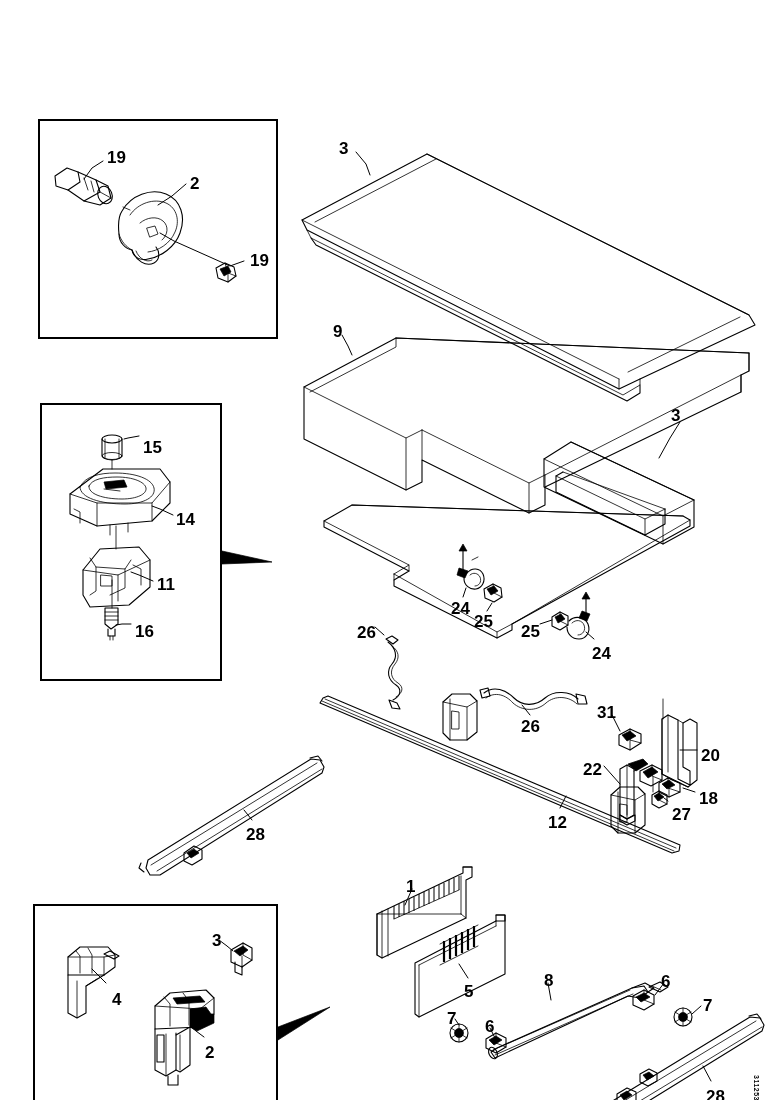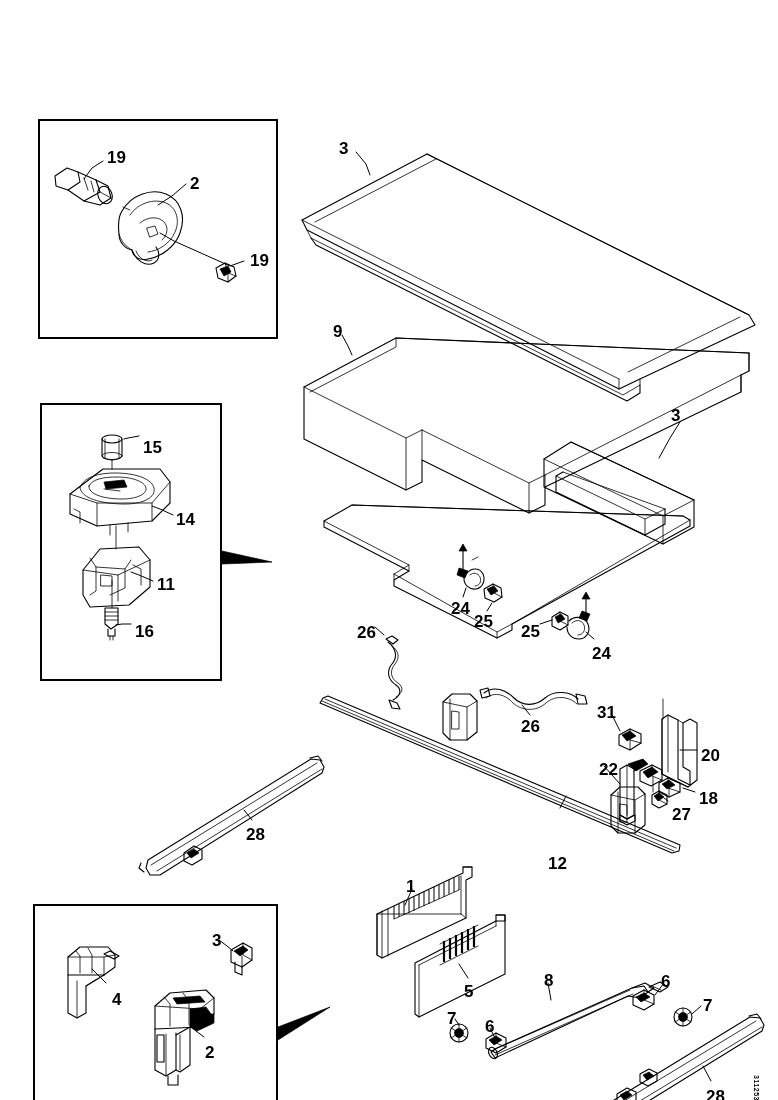--- a/index.html
+++ b/index.html
@@ -514,24 +514,24 @@
   <div class="callout" style="left:671px; top:372px;">3</div>
 
   <div class="callout" style="left:451px; top:565px;">24</div>
   <div class="callout" style="left:474px; top:578px;">25</div>
   <div class="callout" style="left:357px; top:589px;">26</div>
   <div class="callout" style="left:521px; top:588px;">25</div>
   <div class="callout" style="left:592px; top:610px;">24</div>
   <div class="callout" style="left:521px; top:683px;">26</div>
   <div class="callout" style="left:597px; top:669px;">31</div>
   <div class="callout" style="left:701px; top:712px;">20</div>
-  <div class="callout" style="left:599px; top:726px;">22</div>
+  <div class="callout" style="left:583px; top:726px;">22</div>
   <div class="callout" style="left:699px; top:755px;">18</div>
   <div class="callout" style="left:672px; top:771px;">27</div>
-  <div class="callout" style="left:548px; top:820px;">12</div>
+  <div class="callout" style="left:548px; top:779px;">12</div>
   <div class="callout" style="left:246px; top:791px;">28</div>
 
   <div class="callout" style="left:406px; top:843px;">1</div>
   <div class="callout" style="left:464px; top:948px;">5</div>
   <div class="callout" style="left:544px; top:937px;">8</div>
   <div class="callout" style="left:485px; top:983px;">6</div>
   <div class="callout" style="left:447px; top:975px;">7</div>
   <div class="callout" style="left:661px; top:938px;">6</div>
   <div class="callout" style="left:703px; top:962px;">7</div>
   <div class="callout" style="left:706px; top:1053px;">28</div>

